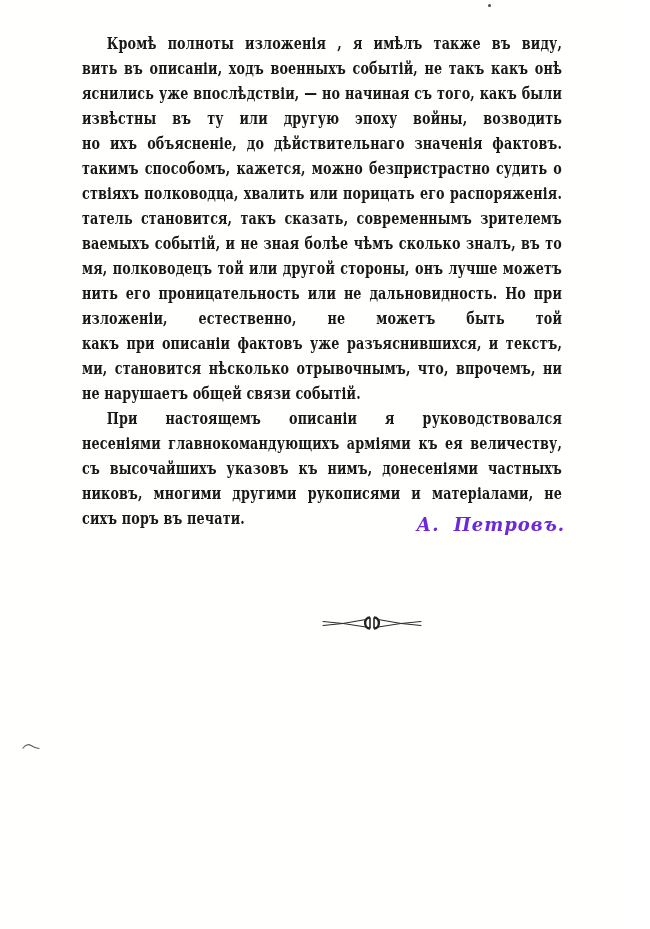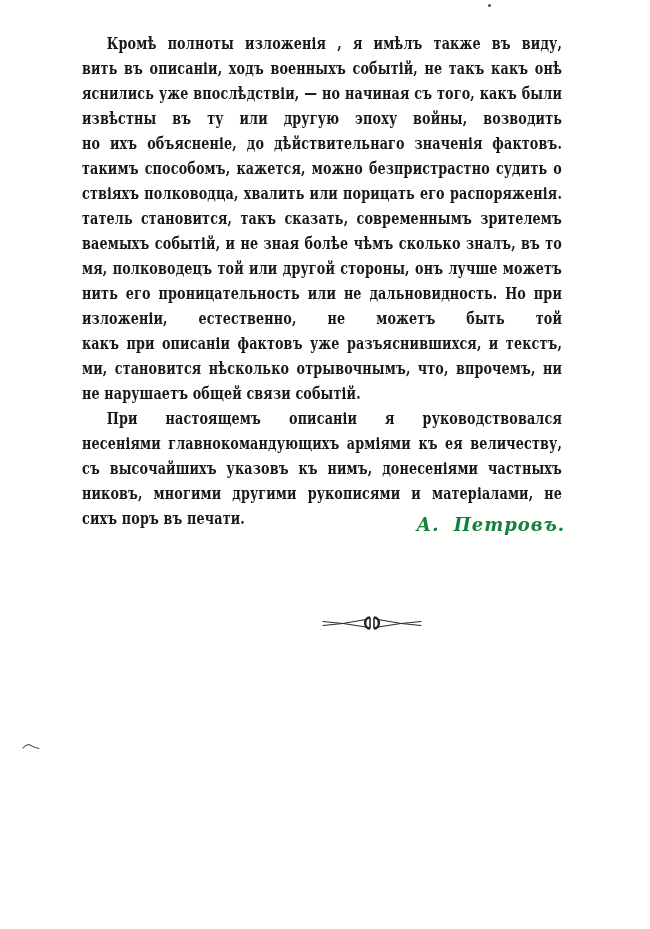--- a/index.html
+++ b/index.html
@@ -36,21 +36,21 @@
     text-align: justify;
     text-align-last: justify;
   }
   .line.first { text-indent: 33px; }
   .line.last  { text-align-last: left; }
 
   .signature {
     position: absolute;
     top: 514px;
     right: 57px;
-    color: #15803d;
+    color: #6d28d9;
     font-size: 18px;
     font-style: italic;
     letter-spacing: 1px;
     word-spacing: 7px;
   }
 
   .ornament {
     position: absolute;
     left: 322px;
     top: 610px;

